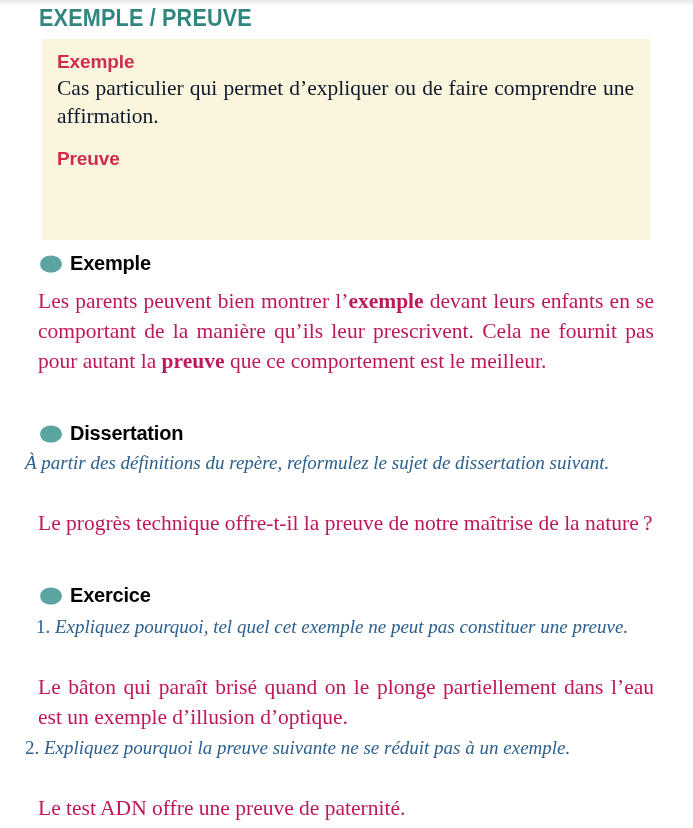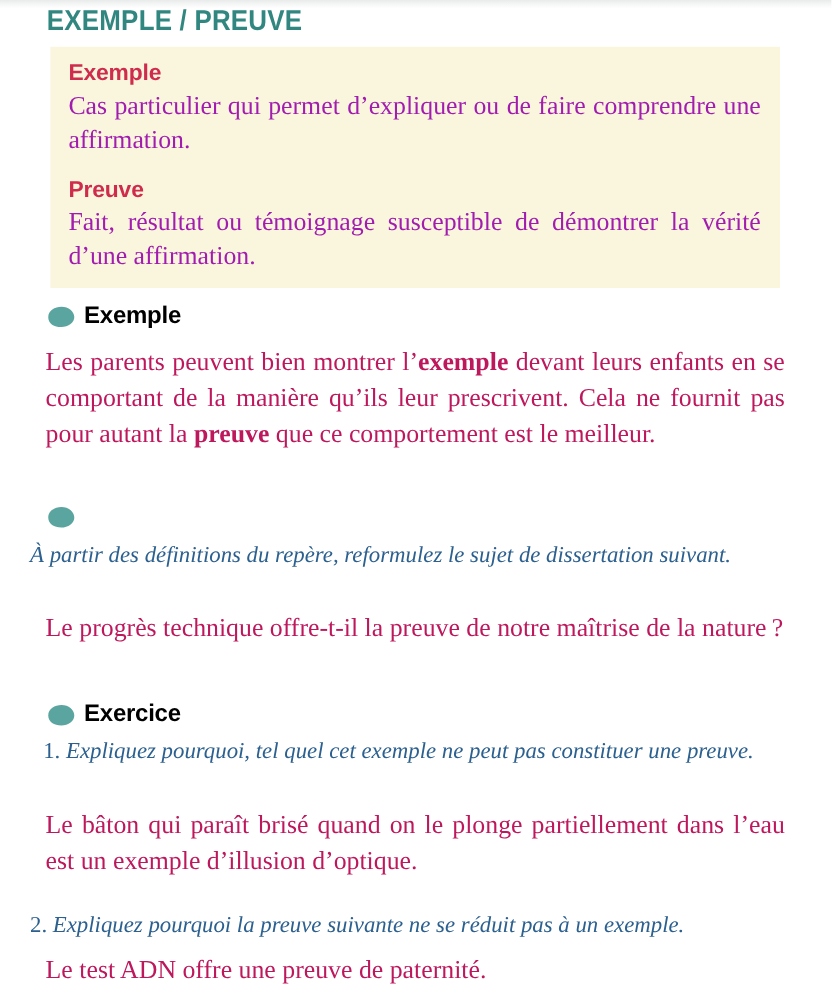--- a/index.html
+++ b/index.html
@@ -62,21 +62,21 @@
     font-size: 19px;
     color: #cf2c4d;
     margin: 0 0 1px 0;
     letter-spacing: -0.1px;
   }
   .def-term.second { margin-top: 18px; }
   .def-text {
     font-family: "Liberation Serif", serif;
     font-size: 21.5px;
     line-height: 28px;
-    color: #a21caf;
+    color: #0f172a;
     margin: 0;
     text-align: justify;
     hyphens: manual;
   }
 
   
   .section-head {
     position: absolute;
     left: 38px;
     display: flex;
@@ -136,40 +136,40 @@
 
 <div class="page">
 
   <div class="repere-title">EXEMPLE / PREUVE</div>
 
   <div class="definition-box">
     <p class="def-term">Exemple</p>
     <p class="def-text">Cas particulier qui permet d’expliquer ou de faire comprendre une affirmation.</p>
 
     <p class="def-term second">Preuve</p>
-    <p class="def-text">Fait, résultat ou témoignage susceptible de démontrer la vérité d’une affirmation.</p>
   </div>
 
   <div class="section-head" style="top:252px;">
     <svg class="leaf-bullet" viewBox="0 0 25 18">
       <path d="M2.2 9.3 C2.2 3.6 7.6 0.6 13.2 0.6 C19.4 0.6 23.6 4.4 23.9 9.0
                C24.2 13.6 19.0 17.6 13.0 17.6 C7.2 17.6 2.2 14.8 2.2 9.3 Z" fill="#5ba5a0"></path>
     </svg>
     <span class="section-label">Exemple</span>
   </div>
 
   <div class="body-block" style="top:286px;">
     <span>Les parents peuvent bien montrer l’</span><b>exemple</b><span> devant leurs enfants en se comportant de la manière qu’ils leur prescrivent. Cela ne fournit pas pour autant la </span><b>preuve</b><span> que ce comportement est le meilleur.</span>
   </div>
 
   <div class="section-head" style="top:422px;">
     <svg class="leaf-bullet" viewBox="0 0 25 18">
       <path d="M2.2 9.3 C2.2 3.6 7.6 0.6 13.2 0.6 C19.4 0.6 23.6 4.4 23.9 9.0
                C24.2 13.6 19.0 17.6 13.0 17.6 C7.2 17.6 2.2 14.8 2.2 9.3 Z" fill="#5ba5a0"></path>
     </svg>
+    <span class="section-label">Dissertation</span>
   </div>
 
   <div class="prompt" style="top:448px;">À partir des définitions du repère, reformulez le sujet de dissertation suivant.</div>
 
   <div class="body-block" style="top:508px;font-family:Liberation Serif, serif;">Le progrès technique offre-t-il la preuve de notre maîtrise de la nature ?</div>
 
   <div class="section-head" style="top:584px;">
     <svg class="leaf-bullet" viewBox="0 0 25 18">
       <path d="M2.2 9.3 C2.2 3.6 7.6 0.6 13.2 0.6 C19.4 0.6 23.6 4.4 23.9 9.0
                C24.2 13.6 19.0 17.6 13.0 17.6 C7.2 17.6 2.2 14.8 2.2 9.3 Z" fill="#5ba5a0"></path>
@@ -177,20 +177,20 @@
     <span class="section-label">Exercice</span>
   </div>
 
   <div class="prompt" style="top:612px;margin-left:11px;">
     <span class="num">1.</span>
     <span>Expliquez pourquoi, tel quel cet exemple ne peut pas constituer une preuve.</span>
   </div>
 
   <div class="body-block" style="top:672px;font-family:Liberation Serif, serif;">Le bâton qui paraît brisé quand on le plonge partiellement dans l’eau est un exemple d’illusion d’optique.</div>
 
-  <div class="prompt" style="top:733px;margin-top:24px;">
+  <div class="prompt" style="top:733px;">
     <span class="num">2.</span>
     <span>Expliquez pourquoi la preuve suivante ne se réduit pas à un exemple.</span>
   </div>
 
   <div class="body-block nojust" style="top:793px;">Le test ADN offre une preuve de paternité.</div>
 
 </div>
 
 </body></html>

